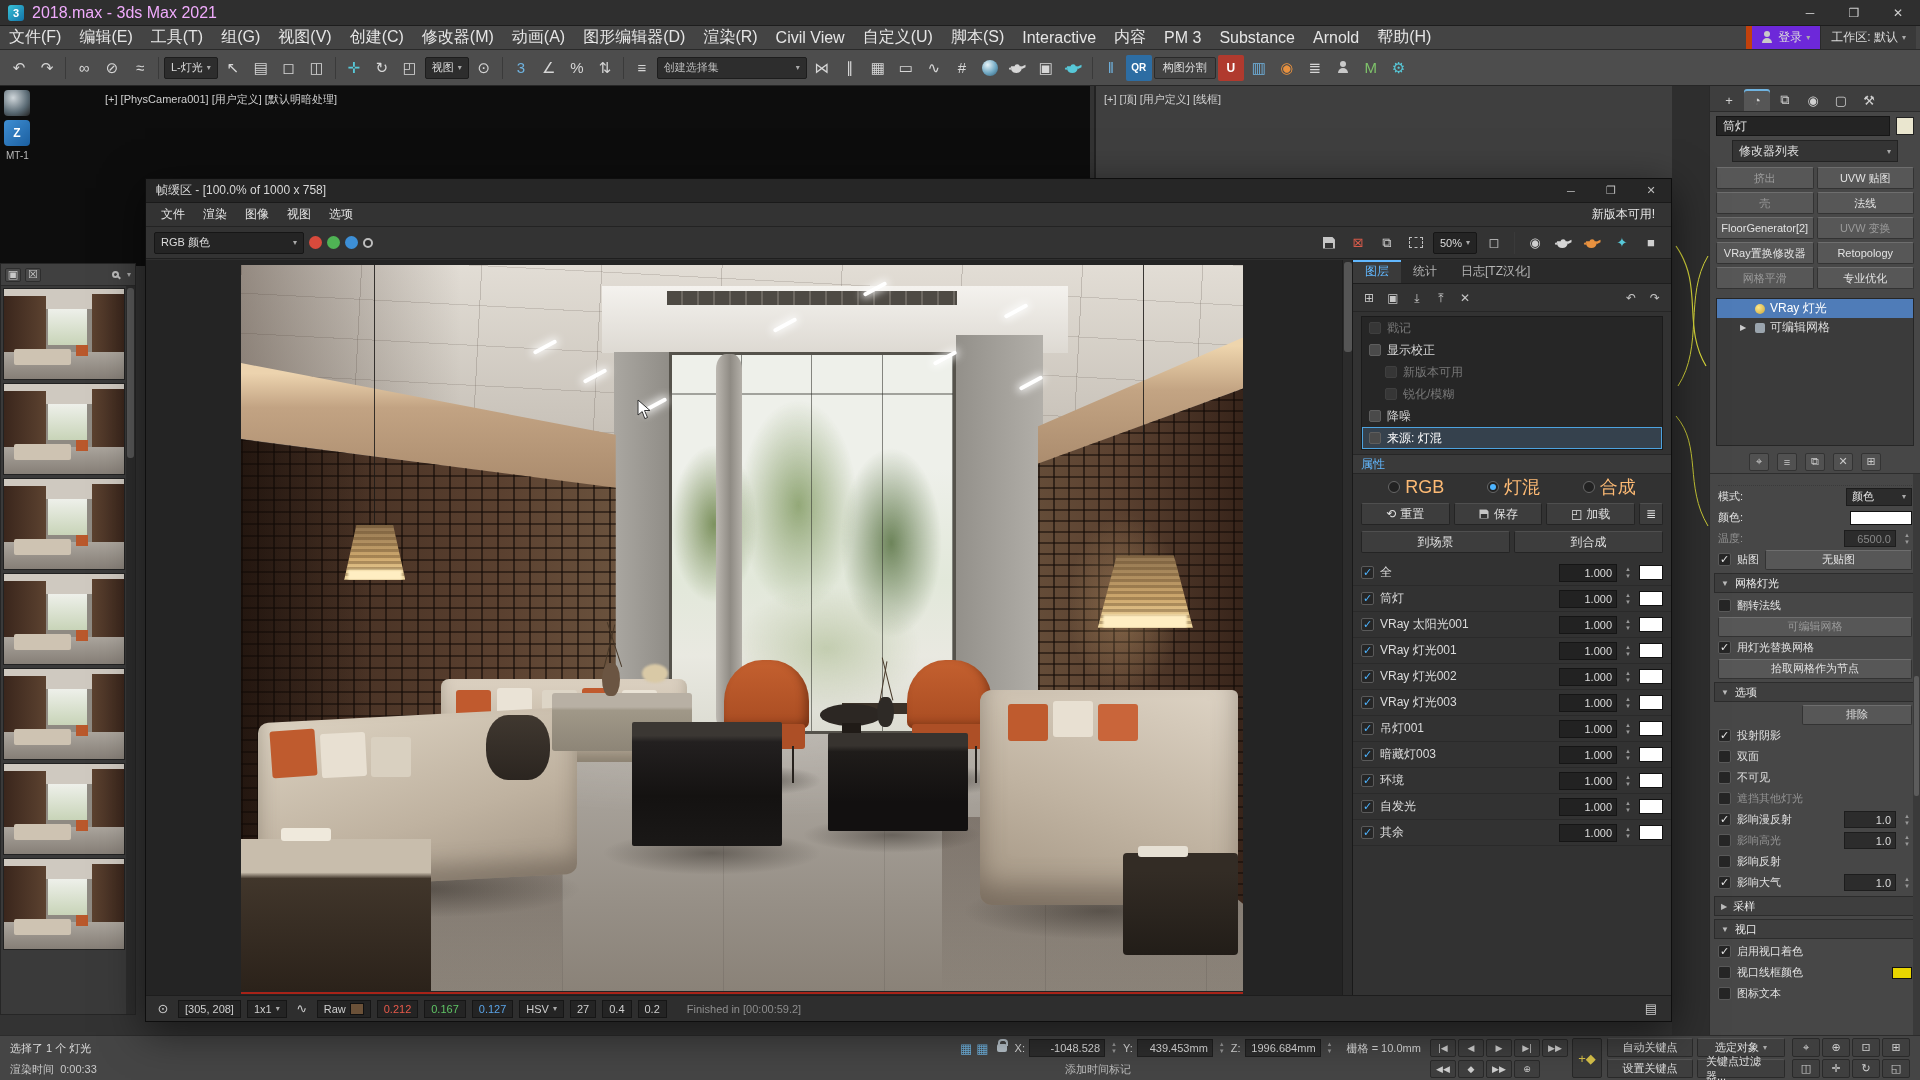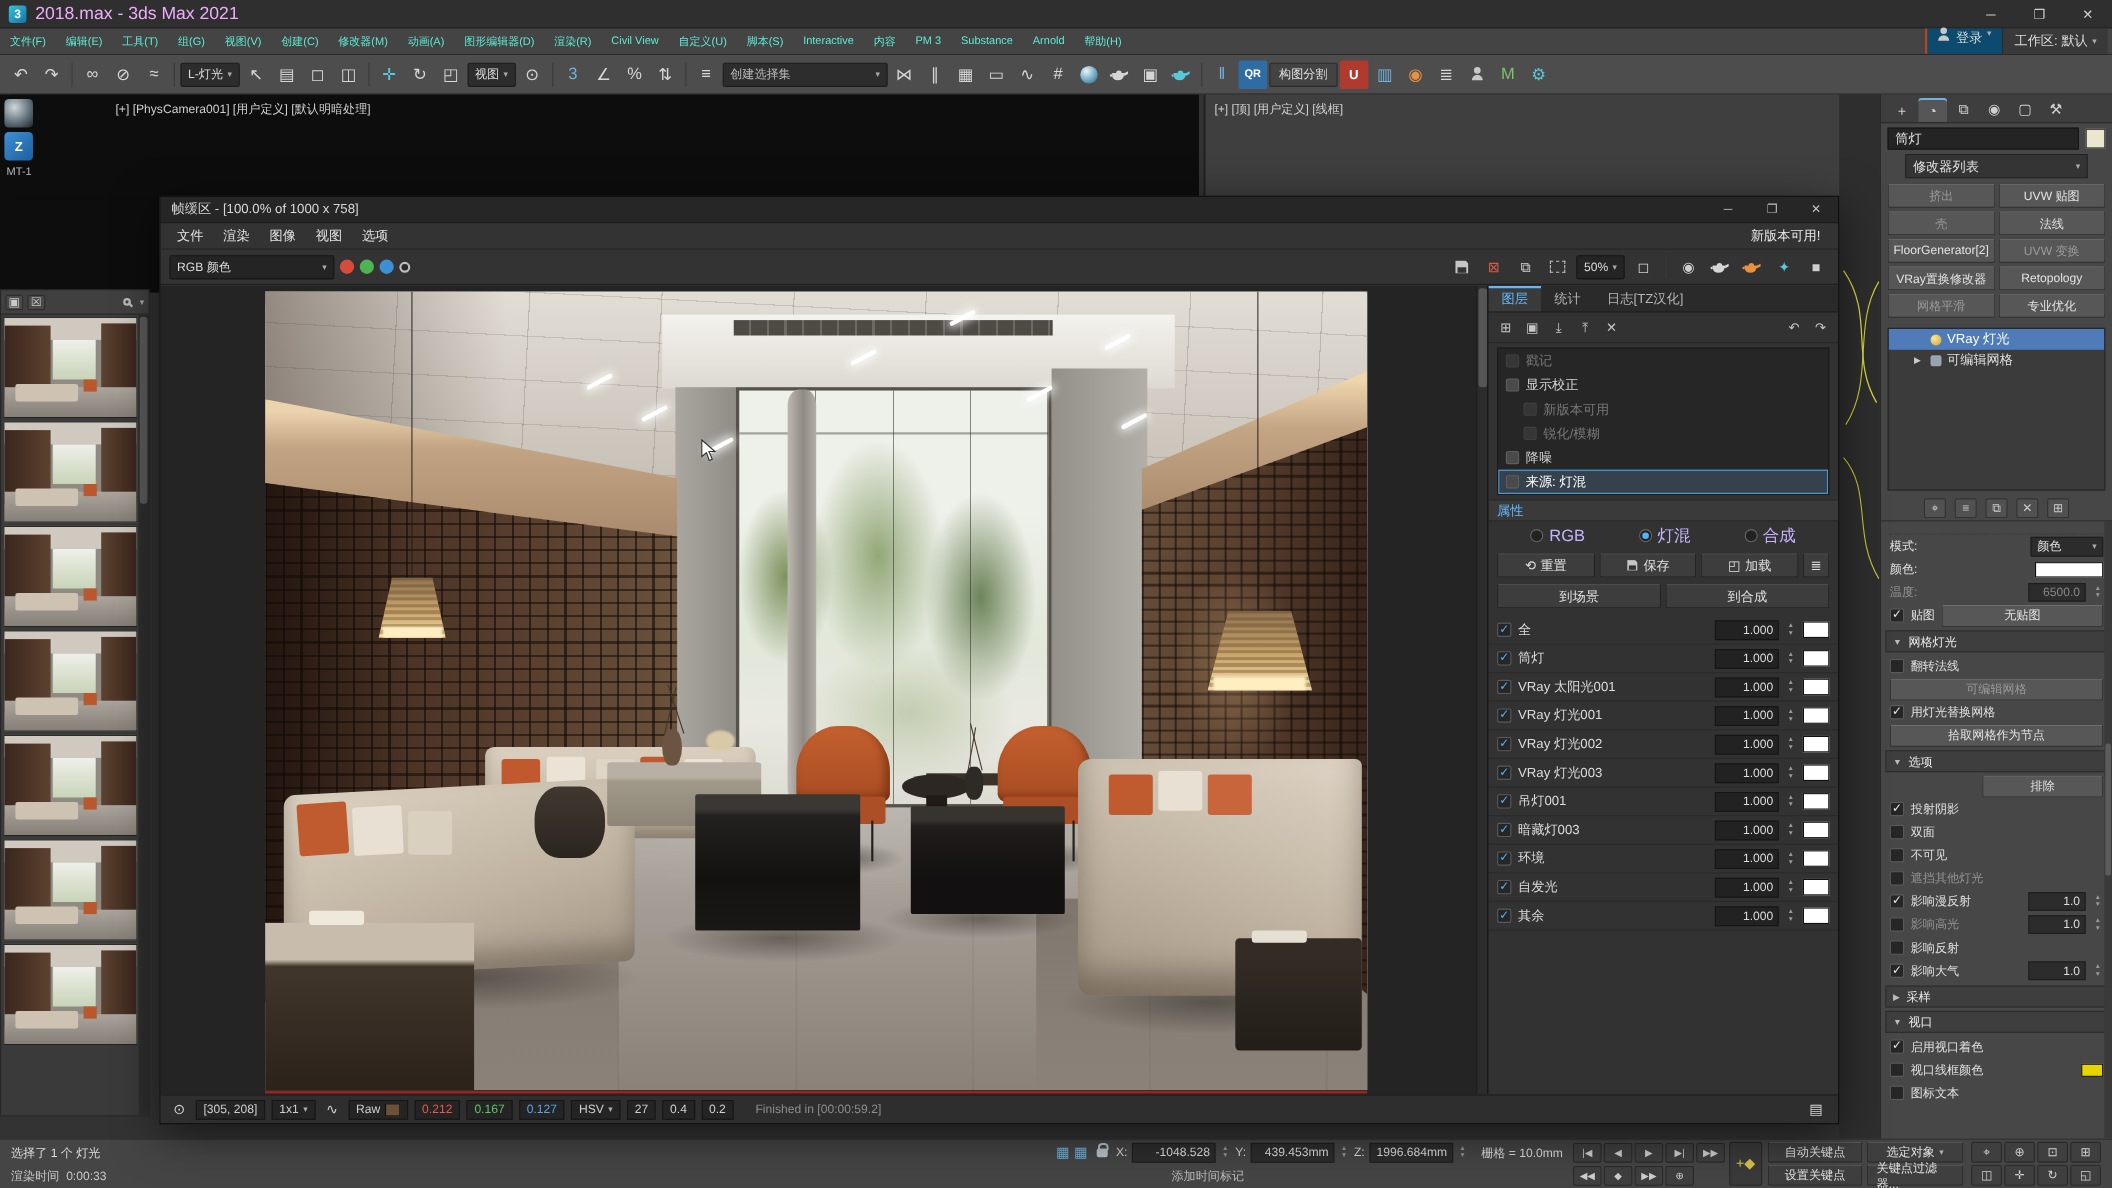--- a/index.html
+++ b/index.html
@@ -13,23 +13,23 @@
   
   #titlebar{position:absolute;left:0;top:0;width:100%;height:26px;background:#2f2f2f;display:flex;align-items:center;border-bottom:1px solid #1d1d1d}
   .app-ic{width:16px;height:16px;margin:0 8px 0 8px;border-radius:3px;background:linear-gradient(135deg,#39c2d7,#1273a8);color:#fff;font-weight:bold;font-size:11px;display:flex;align-items:center;justify-content:center}
   .t-title{font-size:16px;color:#f0abfc}
   .wctrls{margin-left:auto;display:flex}
   .wctrl{width:44px;height:25px;display:flex;align-items:center;justify-content:center;color:#cfcfcf;font-size:12px}
 
   
   #menubar{position:absolute;left:0;top:26px;width:100%;height:24px;background:#444;display:flex;align-items:center;border-bottom:1px solid #2a2a2a}
   .menus{display:flex;height:100%;align-items:center}
-  .mi{padding:0 9px;color:#5eead4;font-size:10px;white-space:nowrap;cursor:default}
+  .mi{padding:0 9px;color:#e5e5e5;font-size:16px;white-space:nowrap;cursor:default}
   .mb-right{margin-left:auto;display:flex;align-items:center;height:100%}
-  .login-box{display:flex;align-items:flex-start;background:#0c4a6e;height:100%;padding:0 10px;border-left:2px solid #c2410c}
+  .login-box{display:flex;align-items:center;background:#6d28d9;height:100%;padding:0 10px;border-left:6px solid #c2410c}
   .person{width:10px;height:5px;border-radius:5px 5px 0 0;background:#c9c9c9;position:relative;margin-right:6px;margin-top:6px}
   .person::before{content:"";position:absolute;top:-7px;left:2px;width:6px;height:6px;border-radius:50%;background:#c9c9c9}
   .ws-box{display:flex;align-items:center;background:#393939;height:100%;padding:0 10px;border-left:1px solid #2a2a2a;margin-right:4px}
 
   
   #toolbar{position:absolute;left:0;top:50px;width:100%;height:36px;background:#4d4d4d;border-bottom:1px solid #262626;display:flex;align-items:center;padding:0 6px;gap:2px}
   .tb{width:26px;height:26px;display:flex;align-items:center;justify-content:center;color:#d6d6d6;font-size:15px;border-radius:2px}
   .tb.teal{color:#57c8d8}.tb.orange{color:#e8913f}.tb.blue{color:#6fb3e0}.tb.red-bg{background:#b03a2e;color:#fff;font-weight:bold;font-size:12px}
   .tb.qr{background:#2d6da3;color:#fff;font-weight:bold;font-size:10px}
   .tb.green{color:#7ec26a}
@@ -105,21 +105,21 @@
   .side-tools{height:28px;display:flex;align-items:center;padding:0 6px;gap:4px;border-bottom:1px solid #262626}
   .st-ic{width:20px;height:20px;display:flex;align-items:center;justify-content:center;color:#c6c6c6;font-size:12px;border-radius:2px}
   .layerlist{height:134px;margin:4px 8px;background:#262626;border:1px solid #1b1b1b;overflow:hidden}
   .lyr{height:22px;display:flex;align-items:center;padding:0 6px;gap:6px;font-size:12px;color:#d6d6d6;border:1px solid transparent}
   .lyr .lic{width:12px;height:12px;background:#4a4a4a;border:1px solid #5e5e5e;display:inline-block;border-radius:2px}
   .lyr.dim{color:#777}.lyr.dim .lic{opacity:.45}
   .lyr.ind{padding-left:22px}
   .lyr.sel{background:#35414d;border:1px solid #4da3e0;color:#fff}
   .props-band{height:20px;background:#3a3a3a;display:flex;align-items:center;padding:0 8px;color:#62b8ff;font-size:12px;border-top:1px solid #262626;border-bottom:1px solid #262626}
   .radios{height:26px;display:flex;align-items:center;justify-content:space-around;padding:0 14px}
-  .radio-item{display:flex;align-items:center;gap:5px;font-size:15px;color:#c4b5fd}
+  .radio-item{display:flex;align-items:center;gap:5px;font-size:18px;color:#fdba74}
   .radio{width:12px;height:12px;border-radius:50%;background:#222;border:1px solid #666;position:relative;display:inline-block}
   .radio.sel::after{content:"";position:absolute;inset:2px;border-radius:50%;background:#4db4ff}
   .btnrow{height:28px;display:flex;align-items:center;gap:4px;padding:0 8px}
   .vbtn{flex:1;height:22px;background:#3d3d3d;border:1px solid #242424;border-top-color:#4f4f4f;display:flex;align-items:center;justify-content:center;font-size:12px;color:#e0e0e0;gap:4px;border-radius:2px}
   .vbtn.sq{flex:0 0 24px}
   .lm-list{flex:1;margin-top:4px;overflow:hidden}
   .lm-row{height:26px;display:flex;align-items:center;padding:0 8px;gap:6px;border-bottom:1px solid #2a2a2a}
   .cb{width:13px;height:13px;background:#262626;border:1px solid #5a5a5a;display:inline-flex;align-items:center;justify-content:center;flex:none;border-radius:2px}
   .cb .tick{display:none;font-size:11px;line-height:11px;color:#e8e8e8}
   .cb.checked .tick{display:block}

